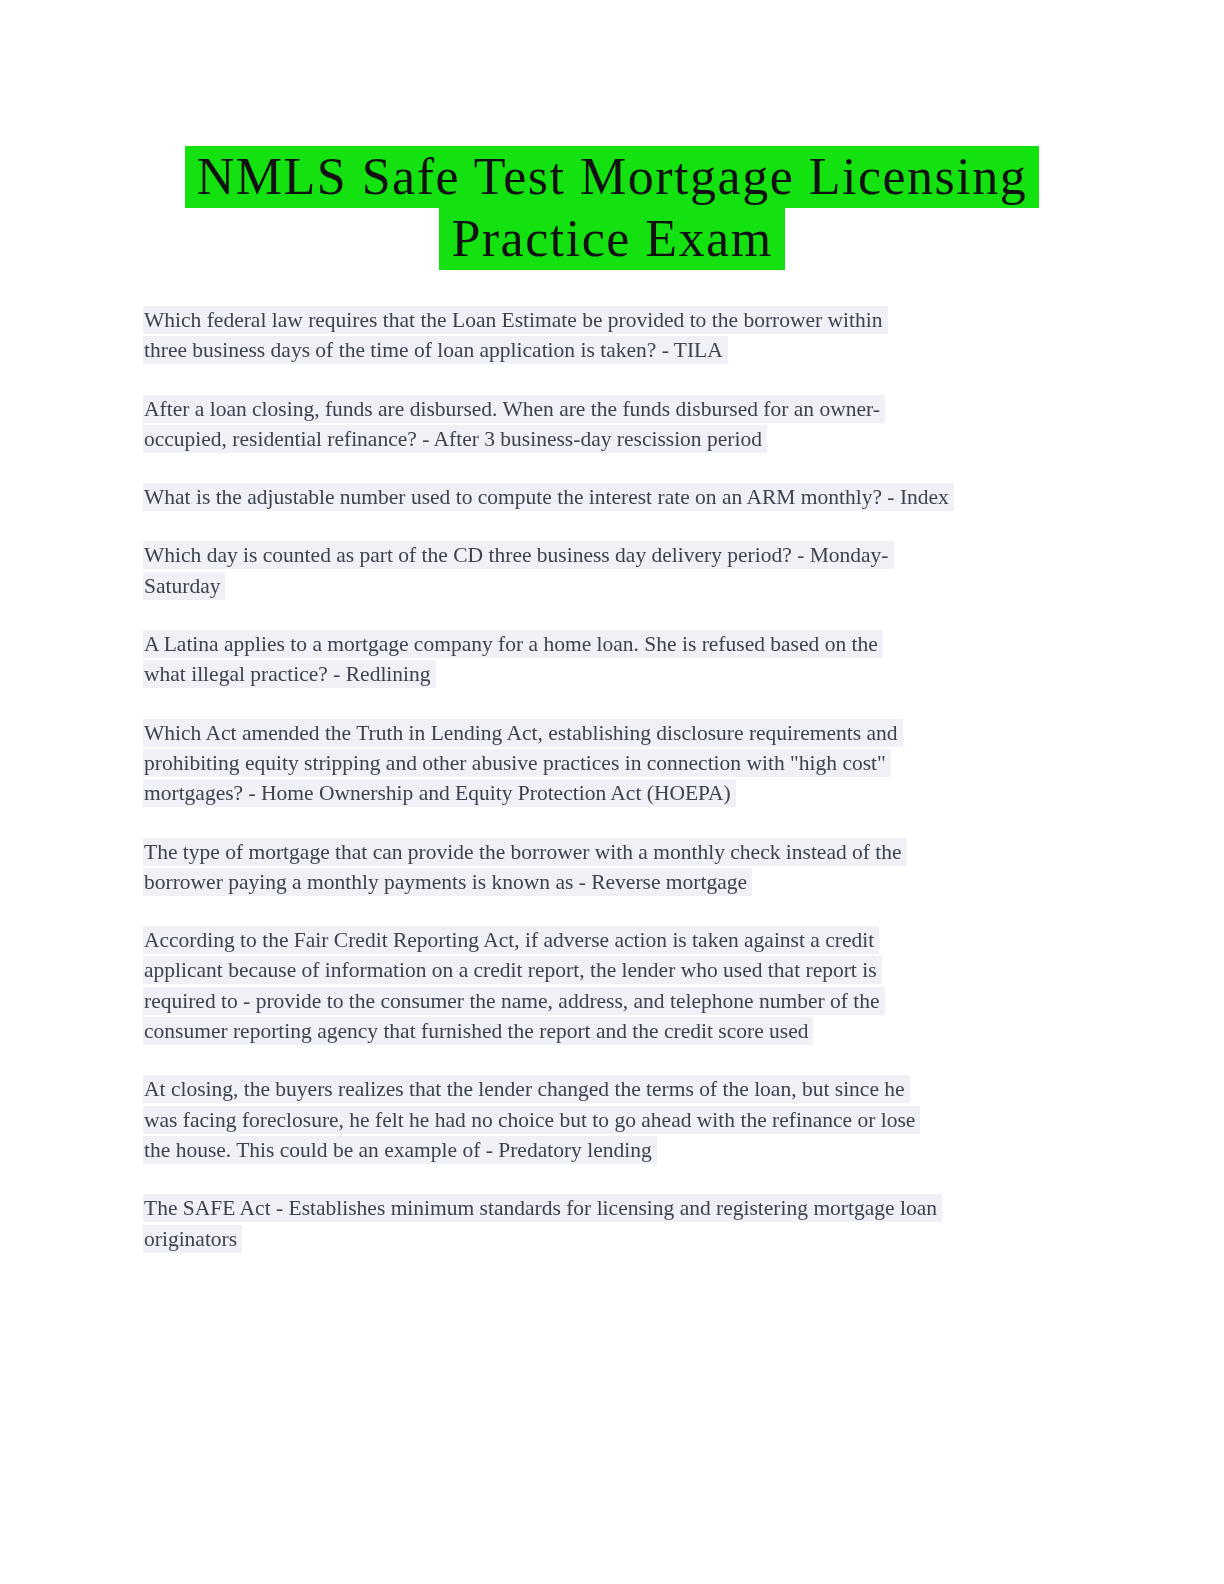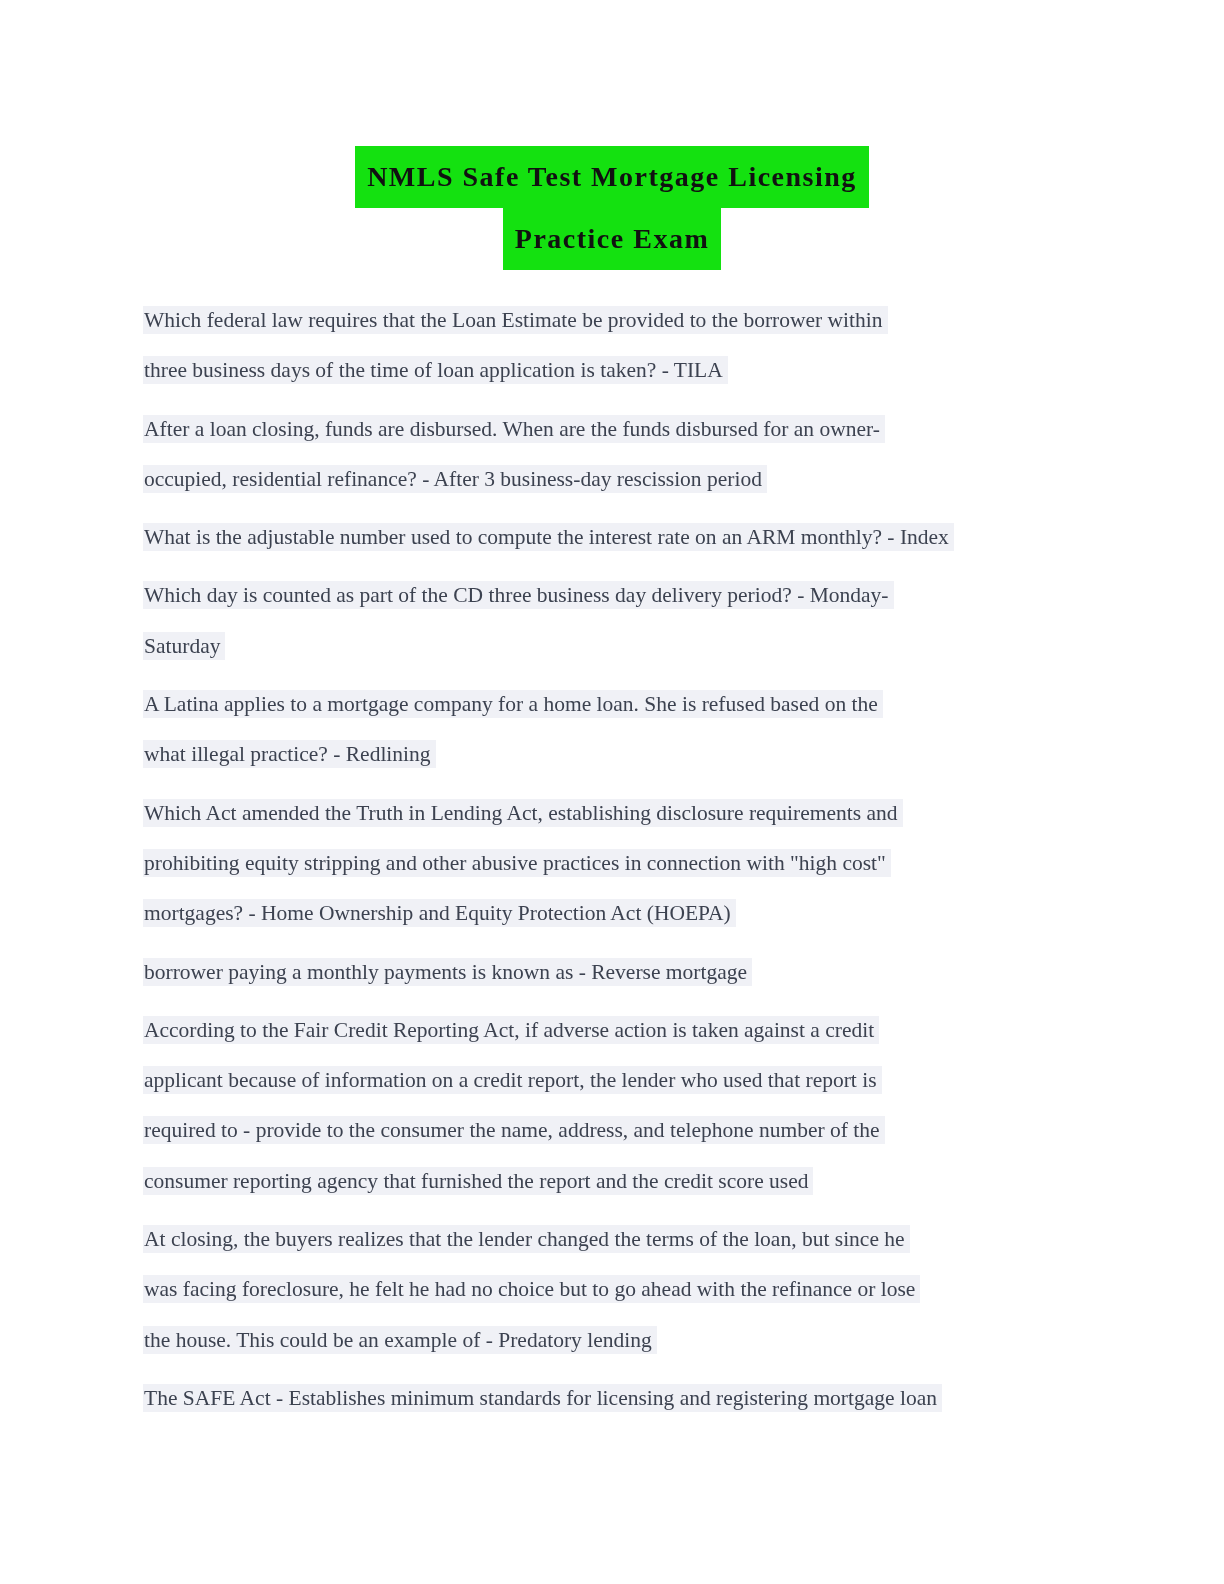--- a/index.html
+++ b/index.html
@@ -15,38 +15,37 @@
     width:1224px;
     min-height:1584px;
     background:#ffffff;
     padding:146px 143px 60px 143px;
   }
   .doc-title{
     text-align:center;
     margin:0 0 36px 0;
   }
   .title-line{
-    font-size:28px;
+    font-size:52px;
     line-height:54px;
-    font-weight:bold;
+    font-weight:normal;
     letter-spacing:1.5px;
     color:var(--title-color);
   }
   .title-line span{
     background:var(--title-hl);
     display:inline-block;
     padding:4px 12px;
   }
   .qa-paragraph{
     margin:0 0 28px 0;
   }
   .qa-line{
     line-height:28.3px;
     white-space:nowrap;
-    margin-top:20px;
   }
   .qa-line .hl{
     background:var(--body-hl);
     color:var(--body-text);
     font-size:21.5px;
     padding:2px 5px 2px 1px;
   }
 </style>
 </head>
 <body>
@@ -75,30 +74,32 @@
       <div class="qa-paragraph">
         <div class="qa-line"><span class="hl">A Latina applies to a mortgage company for a home loan. She is refused based on the</span></div>
         <div class="qa-line"><span class="hl">what illegal practice? - Redlining</span></div>
       </div>
       <div class="qa-paragraph">
         <div class="qa-line"><span class="hl">Which Act amended the Truth in Lending Act, establishing disclosure requirements and</span></div>
         <div class="qa-line"><span class="hl">prohibiting equity stripping and other abusive practices in connection with "high cost"</span></div>
         <div class="qa-line"><span class="hl">mortgages? - Home Ownership and Equity Protection Act (HOEPA)</span></div>
       </div>
       <div class="qa-paragraph">
+        <div class="qa-line"><span class="hl">The type of mortgage that can provide the borrower with a monthly check instead of the</span></div>
         <div class="qa-line"><span class="hl">borrower paying a monthly payments is known as - Reverse mortgage</span></div>
       </div>
       <div class="qa-paragraph">
         <div class="qa-line"><span class="hl">According to the Fair Credit Reporting Act, if adverse action is taken against a credit</span></div>
         <div class="qa-line"><span class="hl">applicant because of information on a credit report, the lender who used that report is</span></div>
         <div class="qa-line"><span class="hl">required to - provide to the consumer the name, address, and telephone number of the</span></div>
         <div class="qa-line"><span class="hl">consumer reporting agency that furnished the report and the credit score used</span></div>
       </div>
       <div class="qa-paragraph">
         <div class="qa-line"><span class="hl">At closing, the buyers realizes that the lender changed the terms of the loan, but since he</span></div>
         <div class="qa-line"><span class="hl">was facing foreclosure, he felt he had no choice but to go ahead with the refinance or lose</span></div>
         <div class="qa-line"><span class="hl">the house. This could be an example of - Predatory lending</span></div>
       </div>
       <div class="qa-paragraph">
         <div class="qa-line"><span class="hl">The SAFE Act - Establishes minimum standards for licensing and registering mortgage loan</span></div>
+        <div class="qa-line"><span class="hl">originators</span></div>
       </div>
     </div>
 </div>
 
 </body></html>

